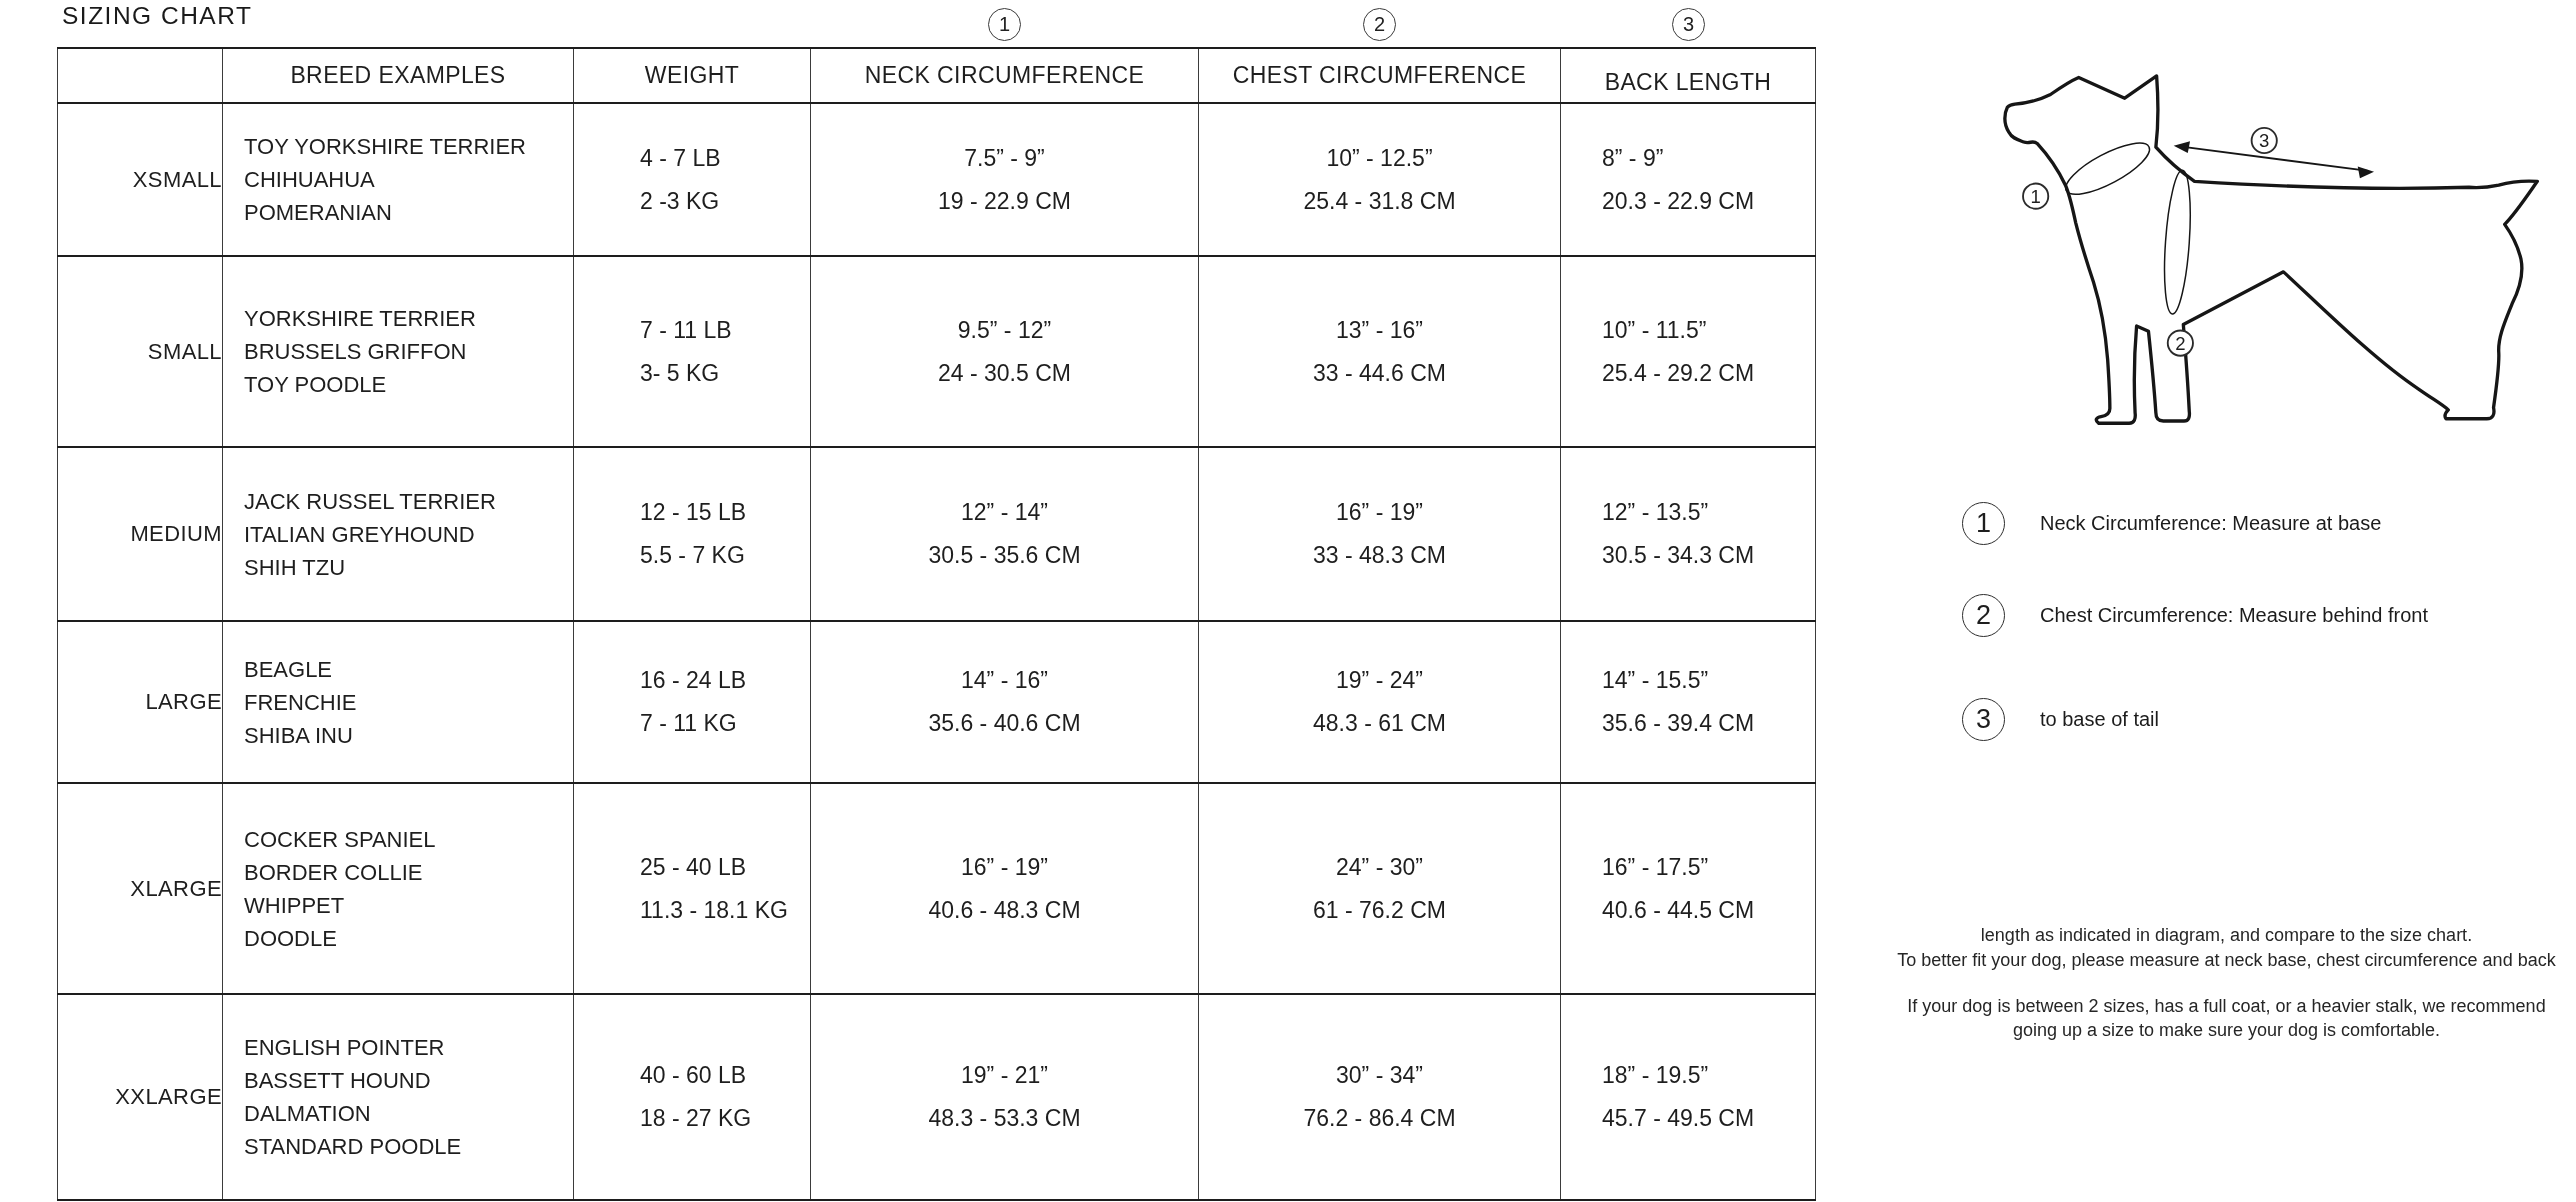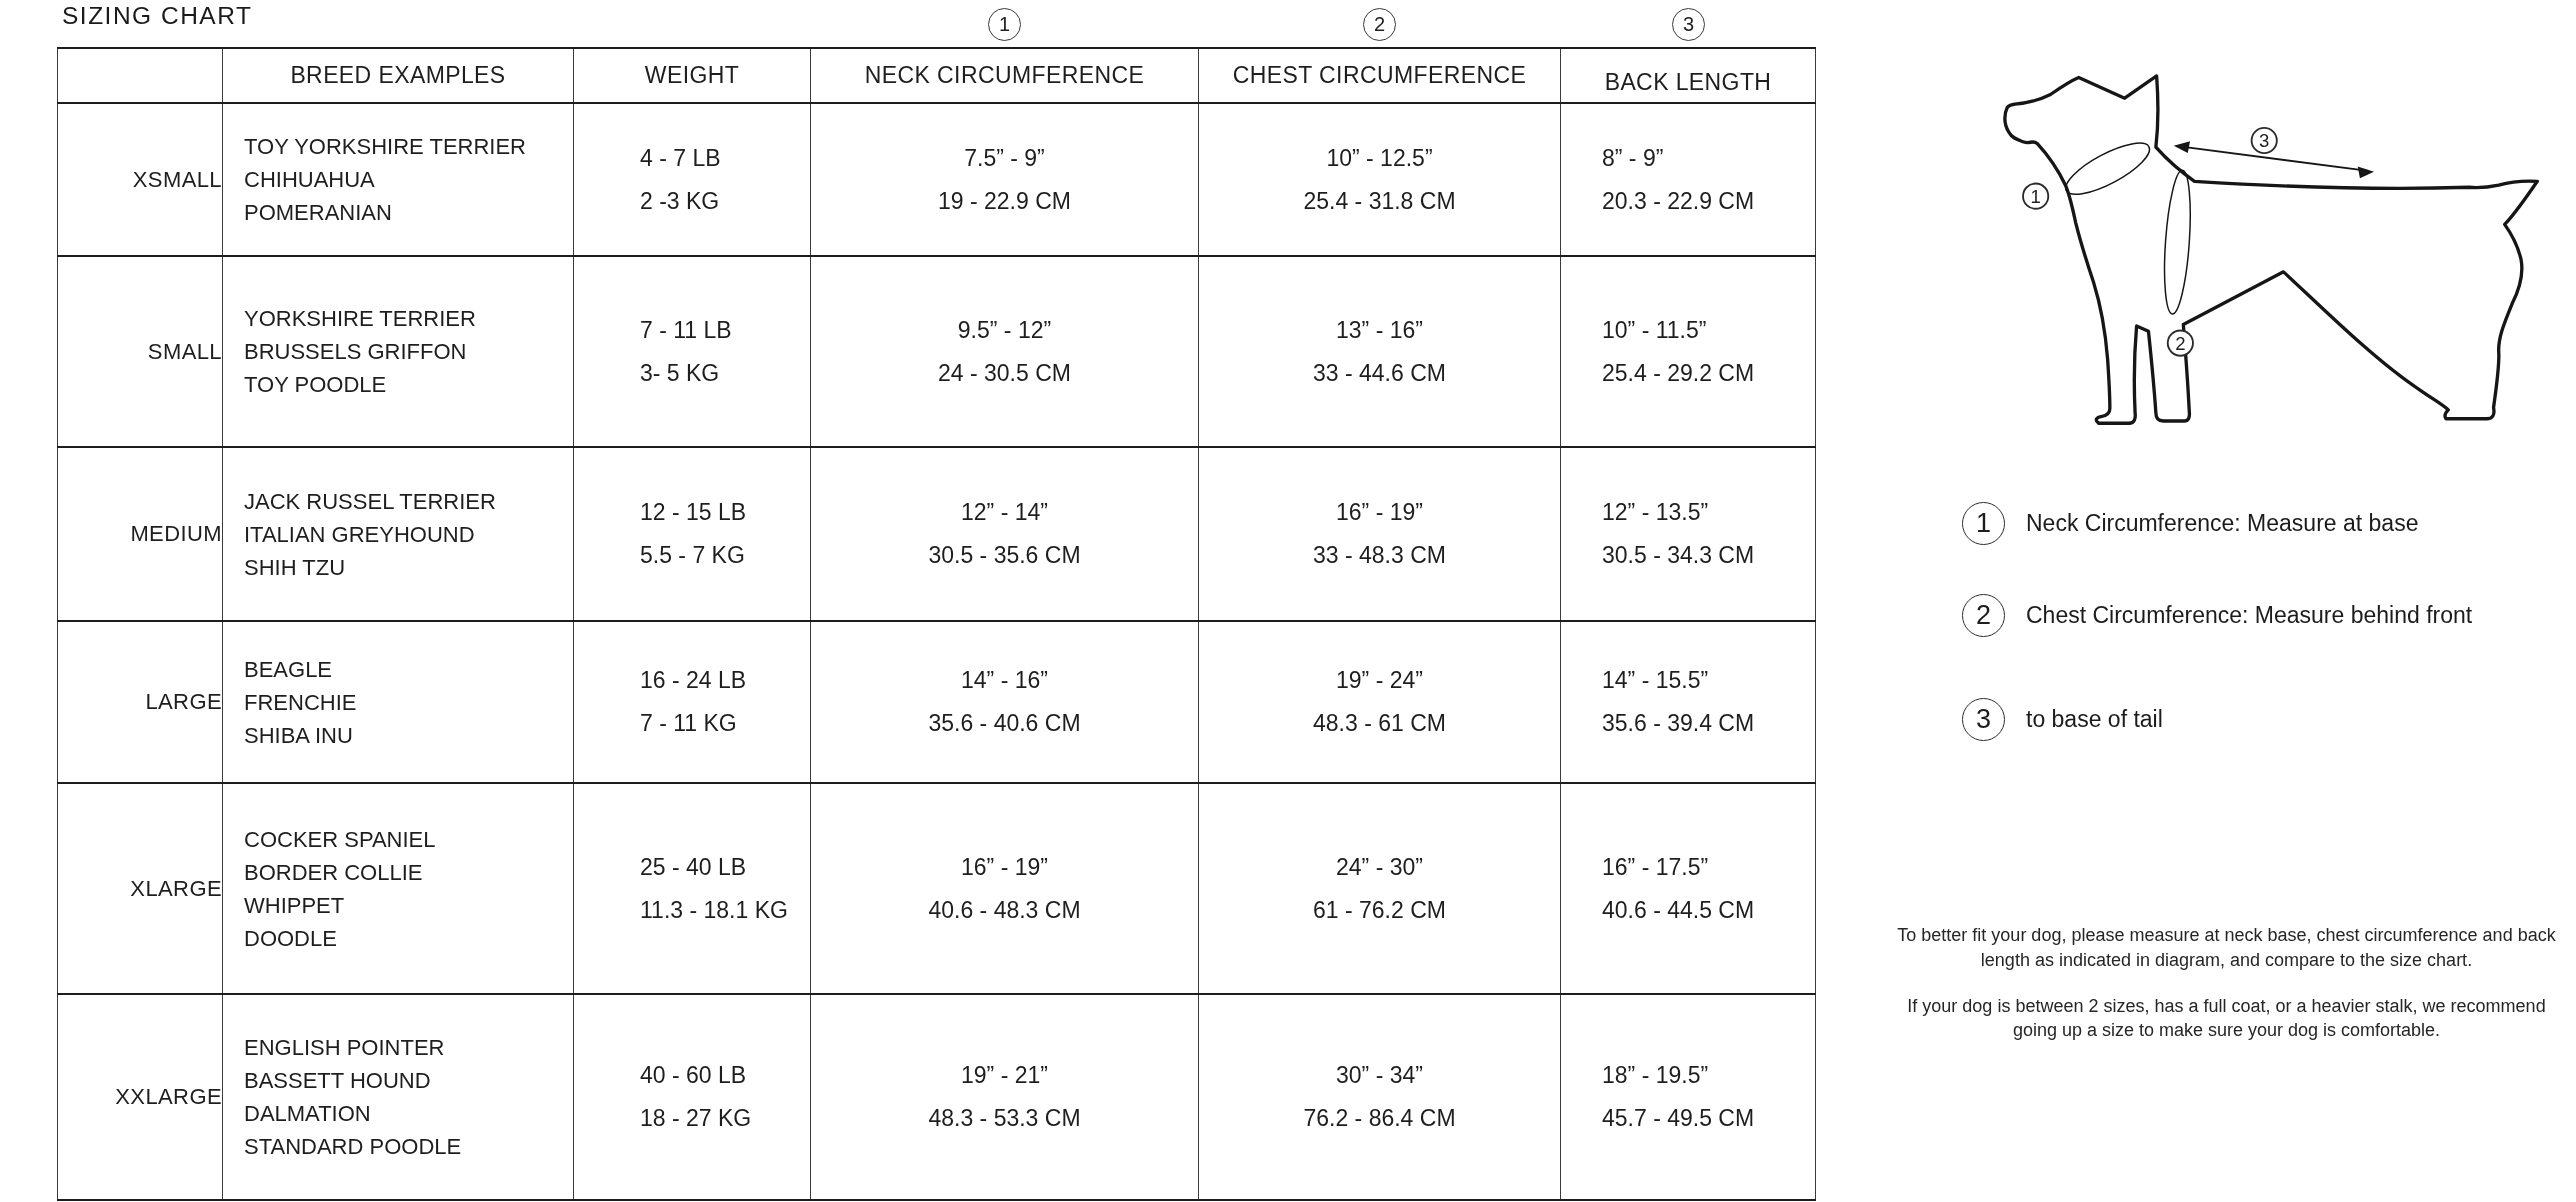--- a/index.html
+++ b/index.html
@@ -55,21 +55,21 @@
 
   .legend-item{position:absolute;left:1962px;display:flex;align-items:flex-start;}
   .legend-item.i1{top:505px;}
   .legend-item.i2{top:597px;}
   .legend-item.i3{top:701px;}
   .legend-circle{
     flex:0 0 auto;width:43px;height:43px;box-sizing:border-box;margin-top:-3px;
     border:1.5px solid #2e2e2e;border-radius:50%;background:#fff;
     font-size:27px;line-height:40px;text-align:center;color:#1e1e1e;
   }
-  .legend-lines{margin-left:21px;font-size:23px;color:#1c1c1c;}
+  .legend-lines{margin-left:35px;font-size:20px;color:#1c1c1c;}
   .legend-lines .ln{line-height:36px;white-space:nowrap;}
 
   .fit-note{
     position:absolute;left:1877px;top:923px;width:699px;
     text-align:center;font-size:18px;color:#262626;
   }
   .fit-note .ln{line-height:24.5px;white-space:nowrap;}
   .fit-note .para2{margin-top:21.5px;}
 </style>
 </head>
@@ -335,21 +335,21 @@
     <div class="legend-item i3">
       <div class="legend-circle">3</div>
       <div class="legend-lines">
         <div class="ln">to base of tail</div>
       </div>
     </div>
   </div>
 
 <div class="fit-note">
   <div class="para1">
+      <div class="ln">length as indicated in diagram, and compare to the size chart.</div>
       <div class="ln">To better fit your dog, please measure at neck base, chest circumference and back</div>
-      <div class="ln">length as indicated in diagram, and compare to the size chart.</div>
     </div>
   <div class="para2">
       <div class="ln">If your dog is between 2 sizes, has a full coat, or a heavier stalk, we recommend</div>
       <div class="ln">going up a size to make sure your dog is comfortable.</div>
     </div>
 </div>
 
 
 </body></html>

